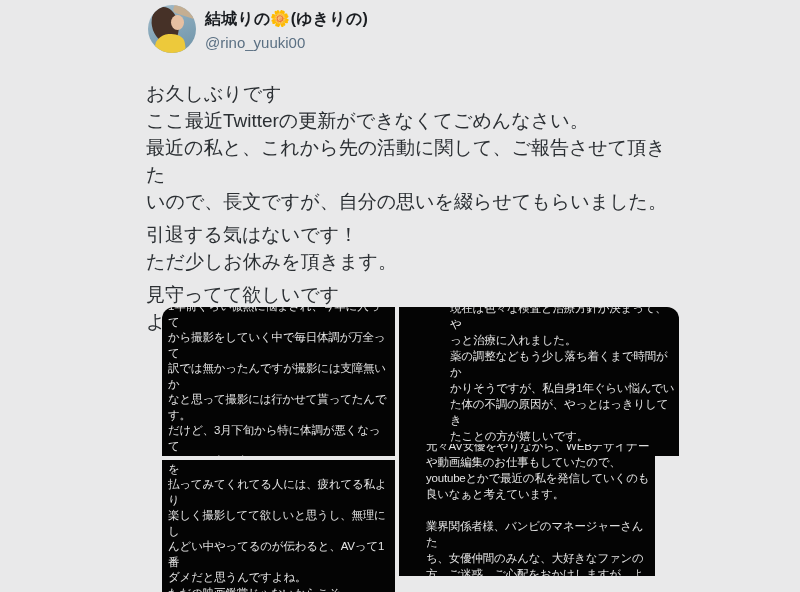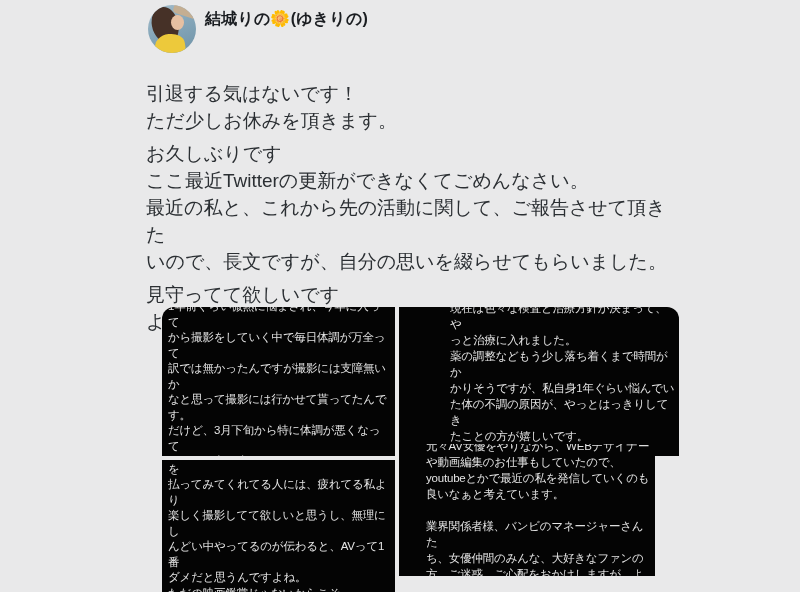--- a/index.html
+++ b/index.html
@@ -77,29 +77,30 @@
 
   <div class="avatar">
     <div class="shore"></div>
     <div class="hair"></div>
     <div class="face"></div>
     <div class="top-yellow"></div>
   </div>
 
   <div class="name-block">
     <div class="display-name">結城りの🌼(ゆきりの)</div>
+    <div class="handle">@rino_yuuki00</div>
   </div>
 
   <div class="tweet-body">
-    <p>引退する気はないです！
-ただ少しお休みを頂きます。</p>
     <p>お久しぶりです
 ここ最近Twitterの更新ができなくてごめんなさい。
 最近の私と、これから先の活動に関して、ご報告させて頂きた
 いので、長文ですが、自分の思いを綴らせてもらいました。</p>
+    <p>引退する気はないです！
+ただ少しお休みを頂きます。</p>
     <p>見守ってて欲しいです
 よろしくお願いします</p>
   </div>
 
   <div class="grid-img img-tl">
     <div class="img-text">1年前ぐらい微熱に悩まされ、今年に入って
 から撮影をしていく中で毎日体調が万全って
 訳では無かったんですが撮影には支障無いか
 なと思って撮影には行かせて貰ってたんで
 す。

